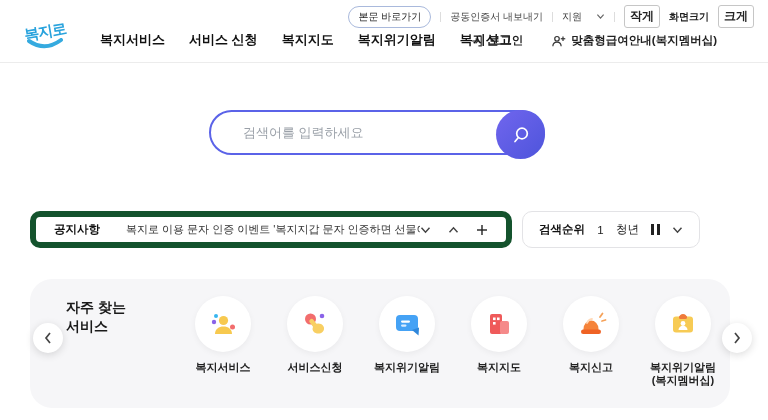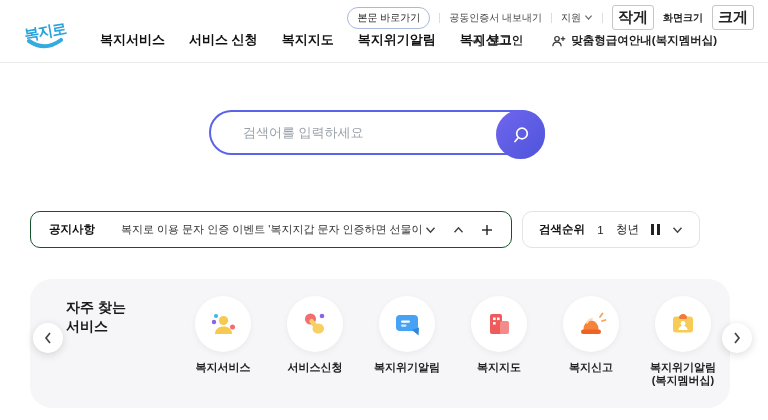--- a/index.html
+++ b/index.html
@@ -7,23 +7,23 @@
     font-family:"Liberation Sans","DejaVu Sans",sans-serif; color:#222; }
   .stage { position:relative; width:768px; height:420px; }
 
   
   .topbar { position:absolute; top:5px; right:14px; display:flex; align-items:center;
     gap:9px; font-size:10px; color:#333; }
   .skip-pill { border:1px solid #a9b9dc; border-radius:11px; padding:3px 9px;
     background:#fff; color:#222; cursor:pointer; }
   .tsep { width:1px; height:10px; background:#ddd; }
   .tlink { cursor:pointer; color:#444; }
-  .tdrop { display:flex; align-items:center; gap:3px; cursor:pointer; color:#444; }
+  .tdrop { display:flex; align-items:center; gap:14px; cursor:pointer; color:#444; }
   .size-btn { border:1px solid #c6c6c6; border-radius:3px; padding:2px 5px;
-    font-size:15px; font-weight:bold; color:#222; background:#fff; cursor:pointer; }
+    font-size:12px; font-weight:bold; color:#222; background:#fff; cursor:pointer; }
   .size-label { font-weight:bold; color:#222; }
 
   
   .header { position:absolute; top:22px; left:0; width:100%; height:40px; }
   .logo { position:absolute; left:24px; top:0px; width:50px; height:38px; cursor:pointer; }
   .logo-text { display:block; font-size:15px; font-weight:bold; color:#29a3dd;
     transform:rotate(-10deg); letter-spacing:-1px; }
   .logo-smile { position:absolute; left:1px; top:16px; }
   .nav { position:absolute; left:100px; top:9px; display:flex; gap:24px;
     font-size:13px; font-weight:bold; color:#111; white-space:nowrap; }
@@ -40,21 +40,21 @@
     outline:none; padding-left:32px; font-size:13px; color:#333; background:transparent;
     font-family:inherit; }
   .search-input::placeholder { color:#9aa0a8; }
   .search-btn { position:absolute; top:-2px; right:-2px; width:49px; height:49px;
     border:none; border-radius:50%; cursor:pointer;
     background:linear-gradient(135deg,#6d64ec 10%,#5156dd 90%);
     display:flex; align-items:center; justify-content:center; }
 
   
   .notice-bar { position:absolute; left:30px; top:211px; width:482px; height:37px;
-    border:1px solid #14532d; border-radius:10px; background:#fff; display:flex;
+    border:6px solid #14532d; border-radius:10px; background:#fff; display:flex;
     align-items:center; padding:0 18px; }
   .notice-title { font-size:11.5px; font-weight:bold; color:#111; }
   .notice-msg { font-size:11px; color:#333; margin-left:26px; flex:1;
     white-space:nowrap; overflow:hidden; }
   .notice-ctrls { display:flex; align-items:center; gap:17px; }
   .ictrl { cursor:pointer; display:flex; align-items:center; }
 
   .rank-box { position:absolute; left:522px; top:211px; width:178px; height:37px;
     border:1px solid #e3e3e6; border-radius:10px; background:#fff; display:flex;
     align-items:center; justify-content:space-between; padding:0 16px; }

